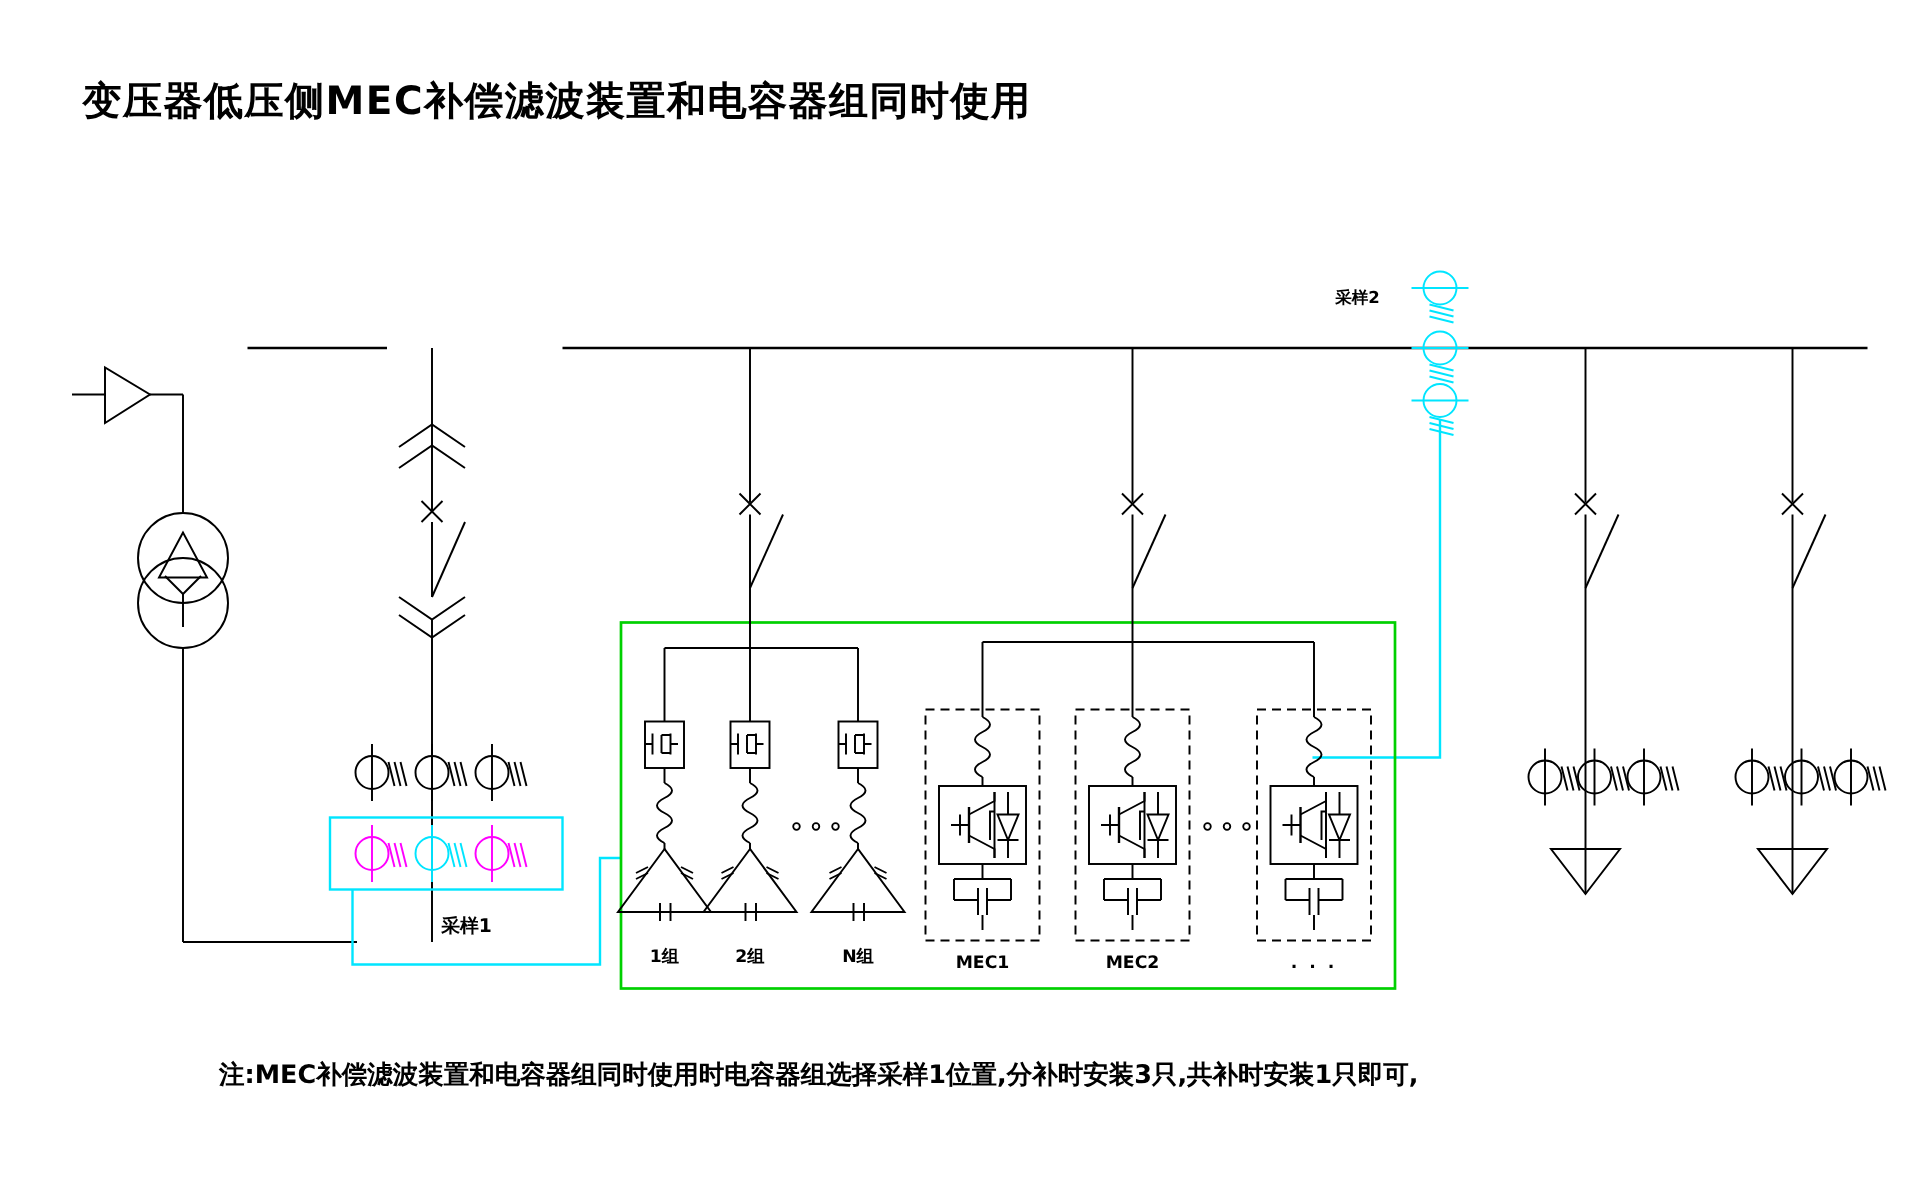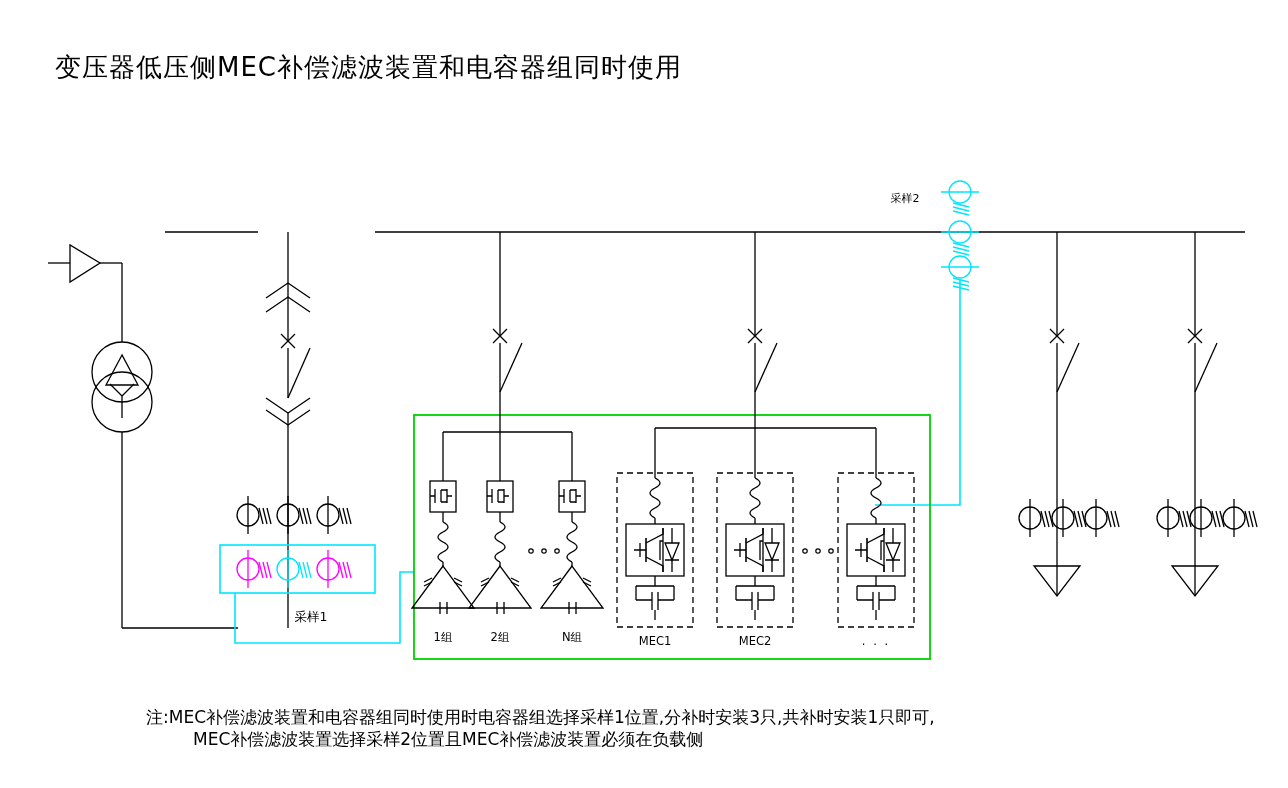--- a/index.html
+++ b/index.html
@@ -2,21 +2,21 @@
 <html><head>
 <meta charset="utf-8">
 <title>MEC</title>
 <style>
   html,body{margin:0;padding:0;background:#ffffff;}
   body{
     width:1288px;height:788px;
     font-family:"DejaVu Sans","Liberation Sans",sans-serif;
     overflow:hidden;position:relative;
   }
-  #root{position:relative;width:1288px;height:660px;background:#fff;}
+  #root{position:relative;width:1288px;height:660px;background:#fff;font-weight:bold;}
   #diagram{position:absolute;left:0;top:0;}
   .ttl{
     position:absolute;left:55px;top:50px;
     font-size:26px;color:#000;white-space:nowrap;
     font-family:"DejaVu Sans","Liberation Sans",sans-serif;
     letter-spacing:1px;
   }
   .note-wrap{
     position:absolute;left:0;top:706px;width:1288px;
     text-align:left;
@@ -282,16 +282,15 @@
     <g stroke="#000" fill="none">
       <use href="#ct-sym" transform="translate(1168,518)"></use>
       <use href="#ct-sym" transform="translate(1201,518)"></use>
       <use href="#ct-sym" transform="translate(1234,518)"></use>
     </g>
 
   </svg>
 
   <div class="note-wrap">
     <div class="note l1">注:MEC补偿滤波装置和电容器组同时使用时电容器组选择采样1位置,分补时安装3只,共补时安装1只即可,</div>
-    <div class="note l2">MEC补偿滤波装置选择采样2位置且MEC补偿滤波装置必须在负载侧</div>
   </div>
 
 </div>
 
 </body></html>

